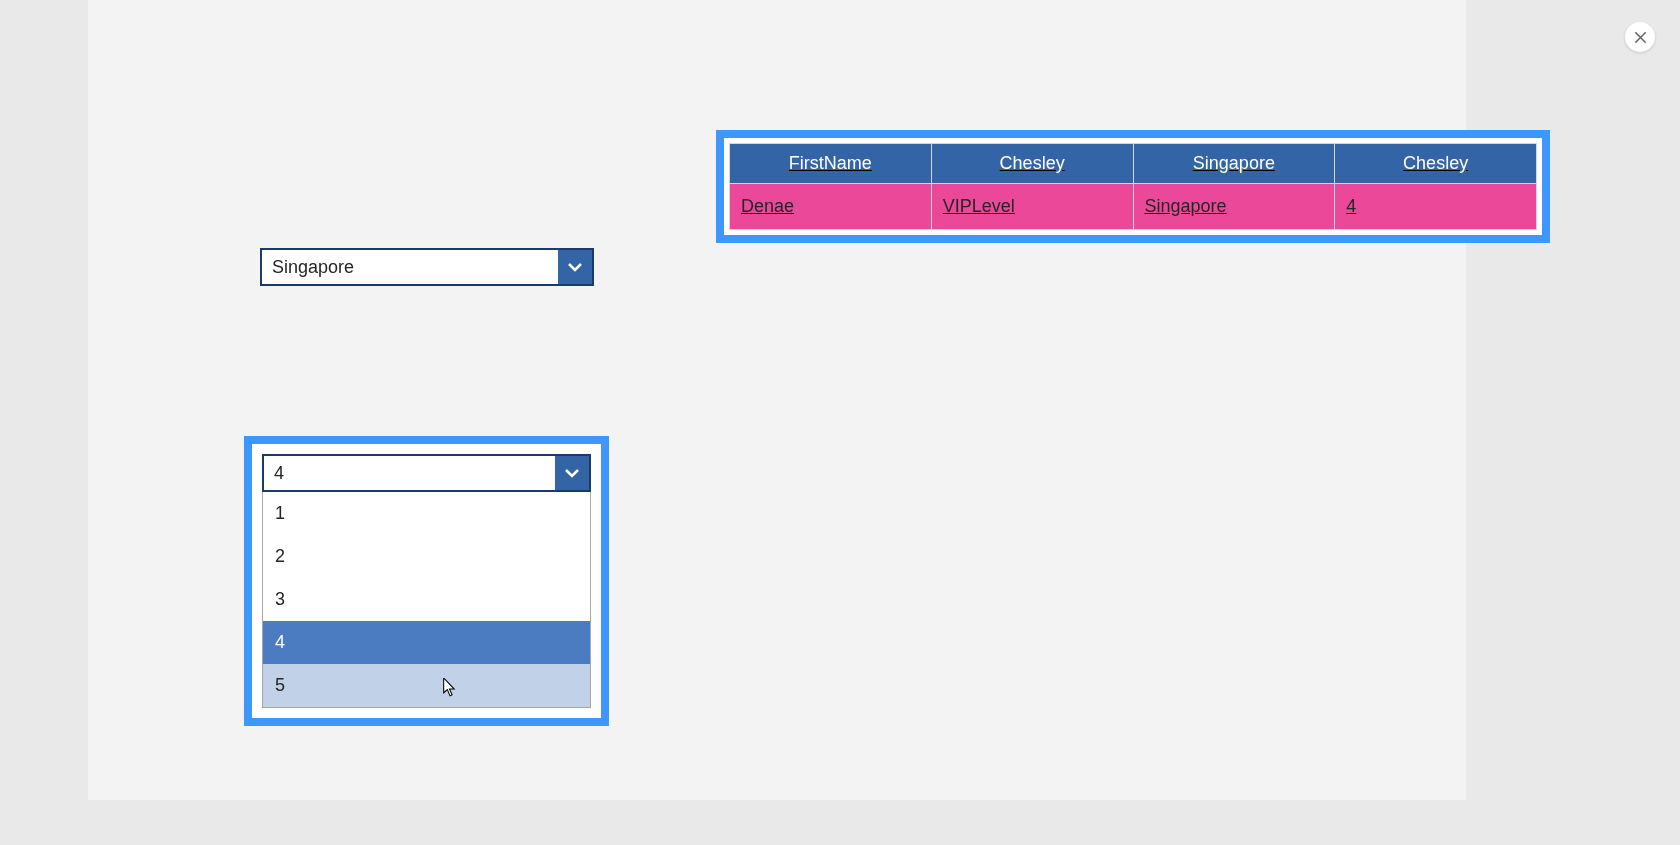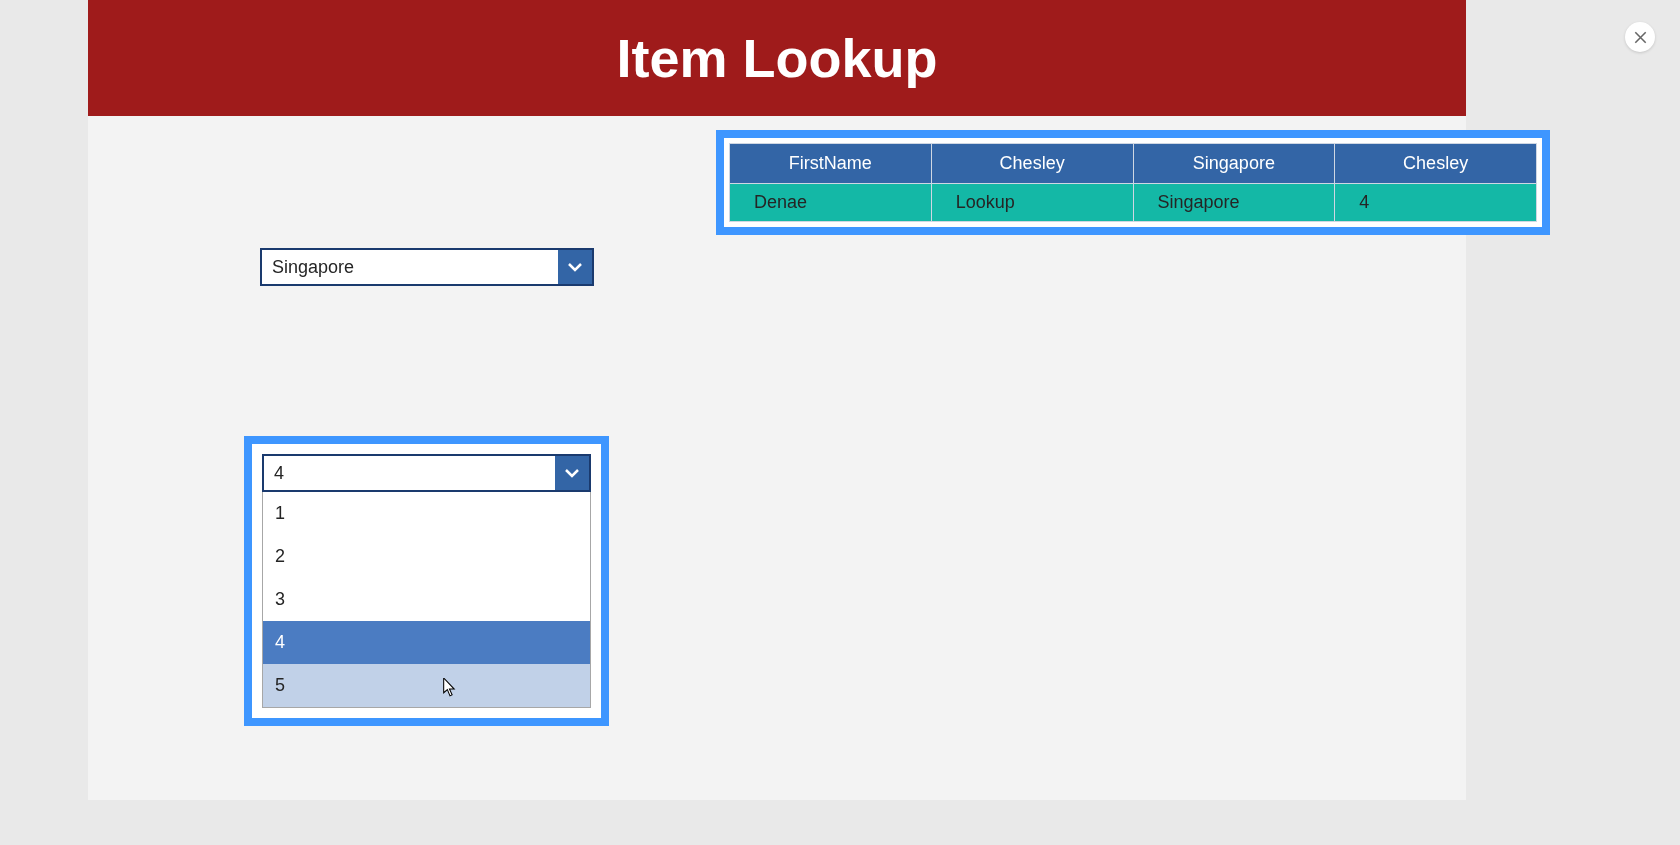--- a/index.html
+++ b/index.html
@@ -136,37 +136,38 @@
       top: 130px;
       width: 834px;
       border: 8px solid #3e96ff;
       background: #ffffff;
       padding: 5px;
     }
     .data-table {
       width: 100%;
       border-collapse: collapse;
       table-layout: fixed;
+      text-decoration: underline;
     }
     .data-table th {
       background: #3365a6;
       color: #ffffff;
       font-weight: 400;
       font-size: 18px;
       height: 40px;
       border: 1px solid #cfd7e3;
       text-align: center;
     }
     .data-table td {
-      background: #14b8a6;
+      background: #ec4899;
       color: #252525;
       font-size: 18px;
-      height: 38px;
+      height: 46px;
       border: 1px solid #cfd7e3;
-      padding-left: 24px;
+      padding-left: 11px;
       text-align: left;
     }
     
     
     .cursor {
         position: absolute;
         left: 355px;
         top: 678px;
         width: 14px;
         height: 20px;
@@ -177,23 +178,20 @@
 <body>
 
 <div class="close-btn">
     <svg viewBox="0 0 10 10">
       <path d="M1 1 L9 9 M9 1 L1 9"></path>
     </svg>
 </div>
 
 <div class="app-container">
 
-  <div class="header-bar">
-    <h1 class="header-title">Item Lookup</h1>
-  </div>
 
   <div class="dropdown1-wrap">
     <div class="dropdown-control">
       <div class="dropdown-value">Singapore</div>
       <div class="dropdown-arrow">
         <svg width="16" height="10" viewBox="0 0 16 10">
             <path d="M2 2 L8 8 L14 2"></path>
           </svg>
       </div>
     </div>
@@ -223,21 +221,21 @@
         <tr>
           <th>FirstName</th>
           <th>Chesley</th>
           <th>Singapore</th>
           <th>Chesley</th>
         </tr>
       </thead>
       <tbody>
         <tr>
           <td>Denae</td>
-          <td>Lookup</td>
+          <td>VIPLevel</td>
           <td>Singapore</td>
           <td>4</td>
         </tr>
       </tbody>
     </table>
   </div>
 
   <svg class="cursor" viewBox="0 0 12 19">
       <path d="M0 0 L0 14 L3.5 11 L6 17 L8 16 L5.5 10.5 L10 10.5 Z" fill="#ffffff" stroke="#000000" stroke-width="1"></path>
   </svg>

